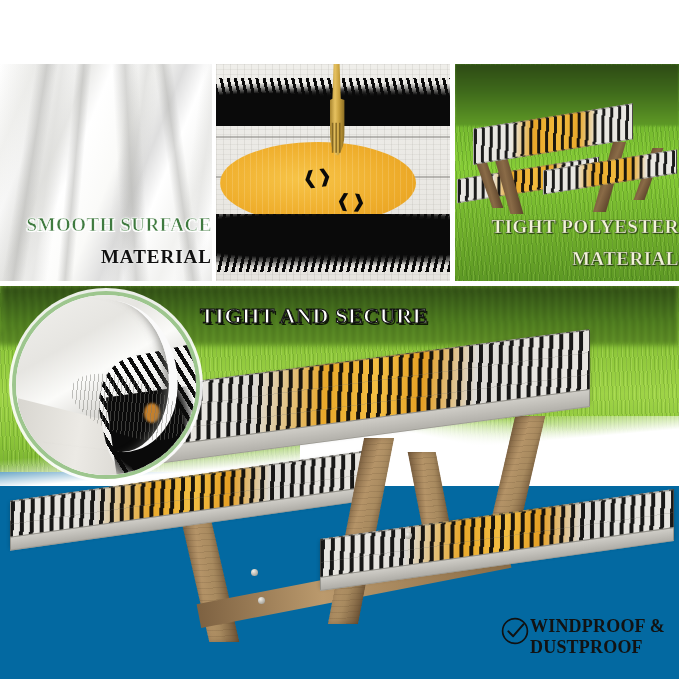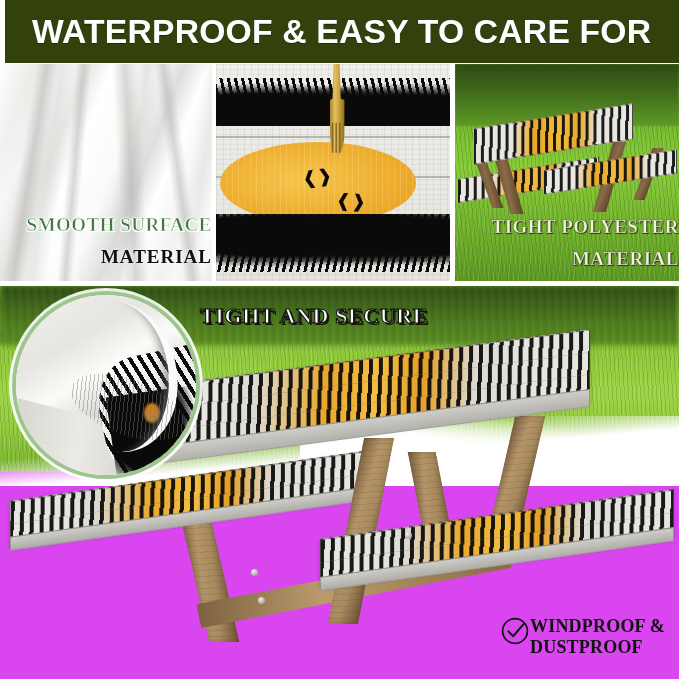--- a/index.html
+++ b/index.html
@@ -120,21 +120,21 @@
       linear-gradient(92deg,#e9e7e2 0%,#e9e7e2 24%,#e8a82a 38%,#f2bb3d 55%,#e8a82a 66%,#e9e7e2 78%,#e9e7e2 100%);
     border:1px solid rgba(120,118,110,.5);
   }
   .leg{background:linear-gradient(95deg,#6e5235,#8a6b47 45%,#5e452c);}
   .ml1{left:46px;top:84px;width:13px;height:66px;transform:skewX(16deg);}
   .ml2{left:148px;top:78px;width:13px;height:70px;transform:skewX(-16deg);}
   .ml3{left:28px;top:92px;width:11px;height:52px;transform:skewX(20deg);}
   .ml4{left:188px;top:84px;width:11px;height:52px;transform:skewX(-20deg);}
 
   
-  .hero{position:absolute;left:0;top:286px;width:679px;height:393px;overflow:hidden;background:#d946ef;}
+  .hero{position:absolute;left:0;top:286px;width:679px;height:393px;overflow:hidden;background:#0369a1;}
   .hero-grass{position:absolute;left:0;top:0;width:679px;height:186px;background:
       linear-gradient(180deg,#76b12e 0%,#8ac438 30%,#9fd447 58%,#8cc53a 82%,#77b02e 100%);}
   .hero-grass::after{content:"";position:absolute;inset:0;background:
       repeating-linear-gradient(86deg, rgba(48,92,18,.2) 0px, rgba(48,92,18,.2) 1px,
         rgba(255,255,255,0) 1px, rgba(255,255,255,0) 4px),
       repeating-linear-gradient(94deg, rgba(206,240,130,.24) 0px, rgba(206,240,130,.24) 1px,
         rgba(255,255,255,0) 1px, rgba(255,255,255,0) 5px);
       filter:blur(.4px);}
   .hero-shrub{position:absolute;left:0;top:0;width:679px;height:60px;background:
       linear-gradient(180deg,#24400f 0%,#3b6418 30%,#558a20 62%,#6ea52a 100%);
@@ -225,23 +225,20 @@
   
   .badge{position:absolute;left:500px;top:330px;display:flex;align-items:flex-start;}
   .badge-text{font-family:"Liberation Serif",serif;font-weight:bold;font-size:18px;
      color:#121212;line-height:1.18;letter-spacing:.2px;}
 </style>
 </head>
 <body>
 
 <div id="page">
 
-  <div class="banner">
-    <div class="banner-title">WATERPROOF &amp; EASY TO CARE FOR</div>
-  </div>
 
   <div class="panels">
 
     <div class="panel p1">
       <div class="satin"></div>
       <div class="satin-fold sf1"></div>
       <div class="satin-fold sf2"></div>
       <div class="satin-fold sf3"></div>
       <div class="satin-fold sf4"></div>
       <div class="lbl-block" style="top:150px;">

